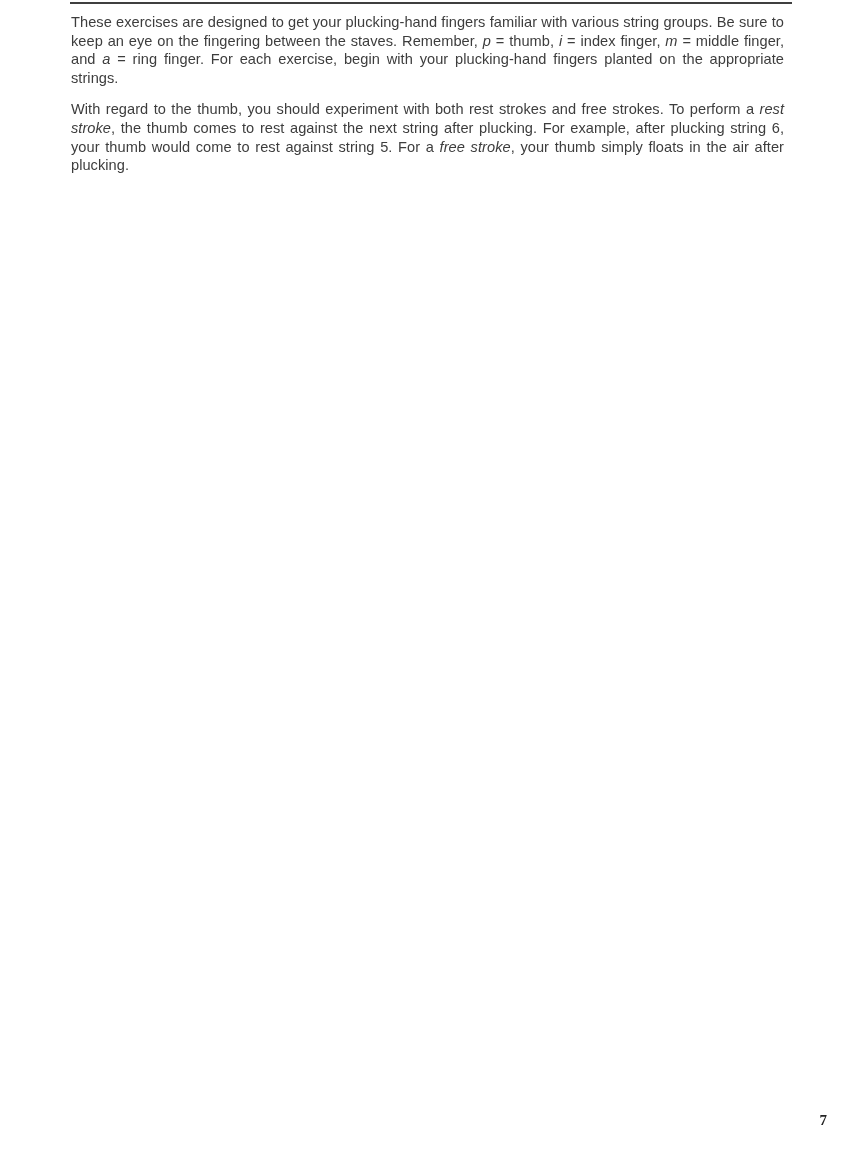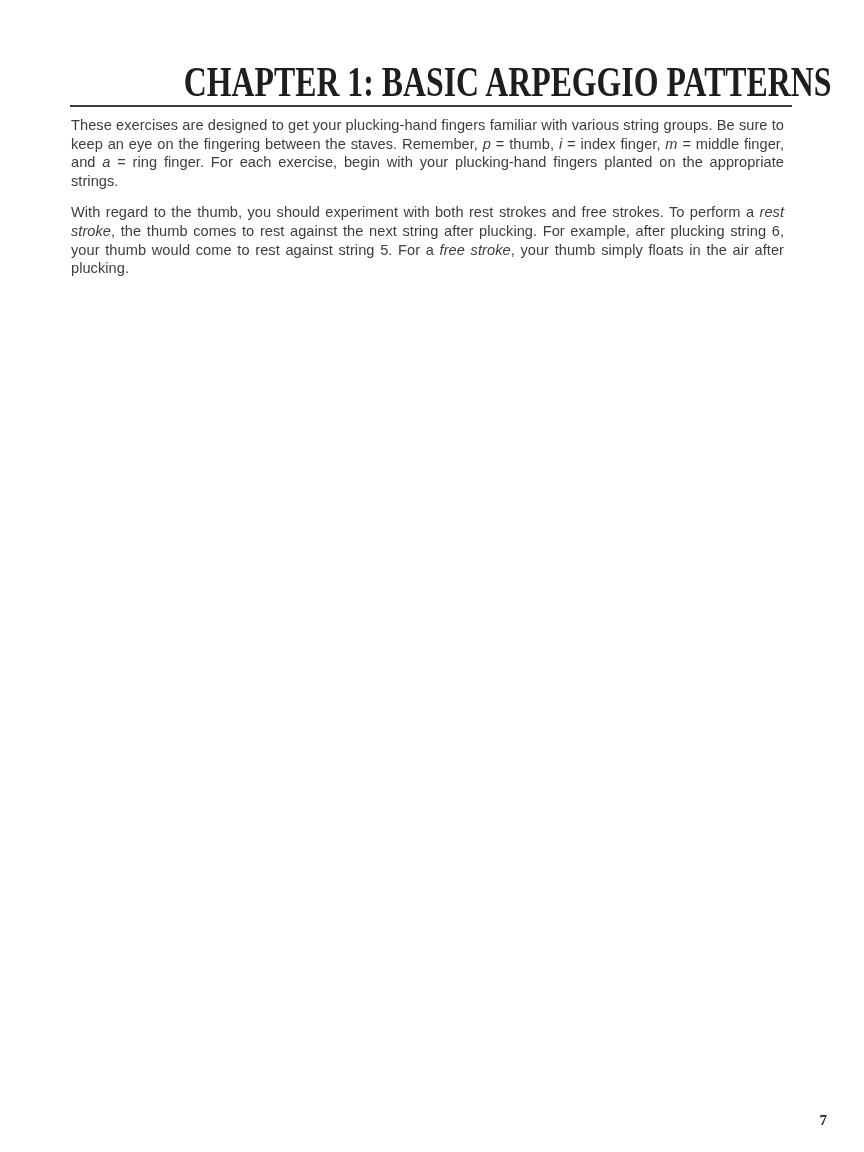--- a/index.html
+++ b/index.html
@@ -68,23 +68,20 @@
     font-weight:700;
     font-size:15px;
     color:var(--folio-color);
   }
 </style>
 </head>
 <body>
 
 <div class="page">
 
-  <header class="chapter-header">
-    <h1 class="chapter-title">CHAPTER 1: BASIC ARPEGGIO PATTERNS</h1>
-  </header>
 
   <div class="title-rule"></div>
 
   <main class="body-text">
       <p><span>These exercises are designed to get your plucking-hand fingers familiar with various string groups. Be sure to keep an eye on the fingering between the staves. Remember, </span><em>p</em><span> = thumb, </span><em>i</em><span> = index finger, </span><em>m</em><span> = middle finger, and </span><em>a</em><span> = ring finger. For each exercise, begin with your plucking-hand fingers planted on the appropriate strings.</span></p>
       <p><span>With regard to the thumb, you should experiment with both rest strokes and free strokes. To perform a </span><em>rest stroke</em><span>, the thumb comes to rest against the next string after plucking. For example, after plucking string 6, your thumb would come to rest against string 5. For a </span><em>free stroke</em><span>, your thumb simply floats in the air after plucking.</span></p>
     </main>
 
   <div class="page-number">7</div>
 

